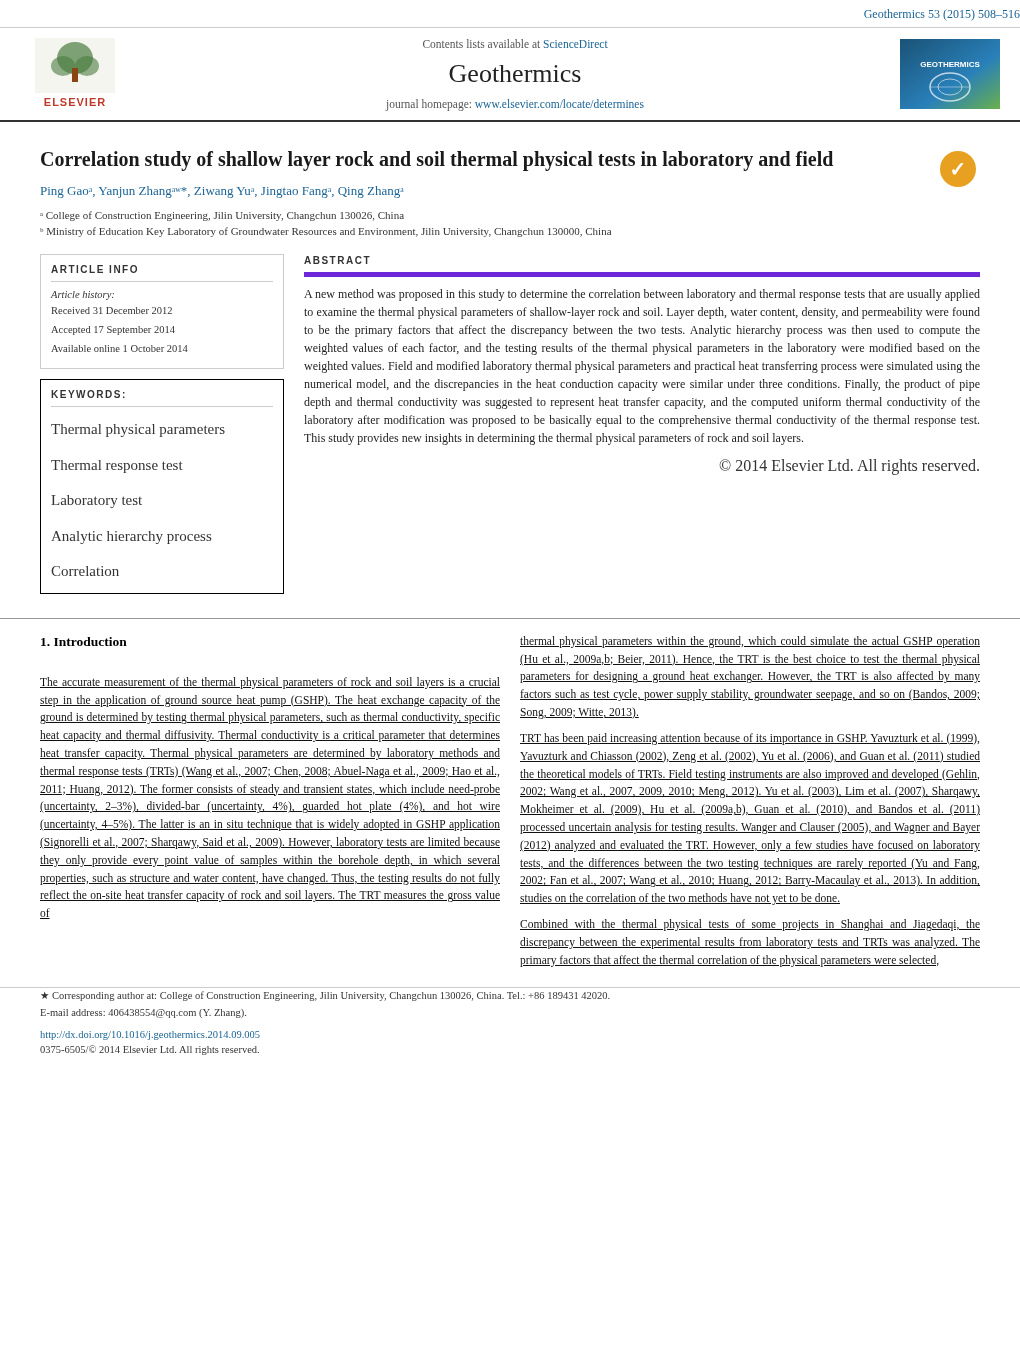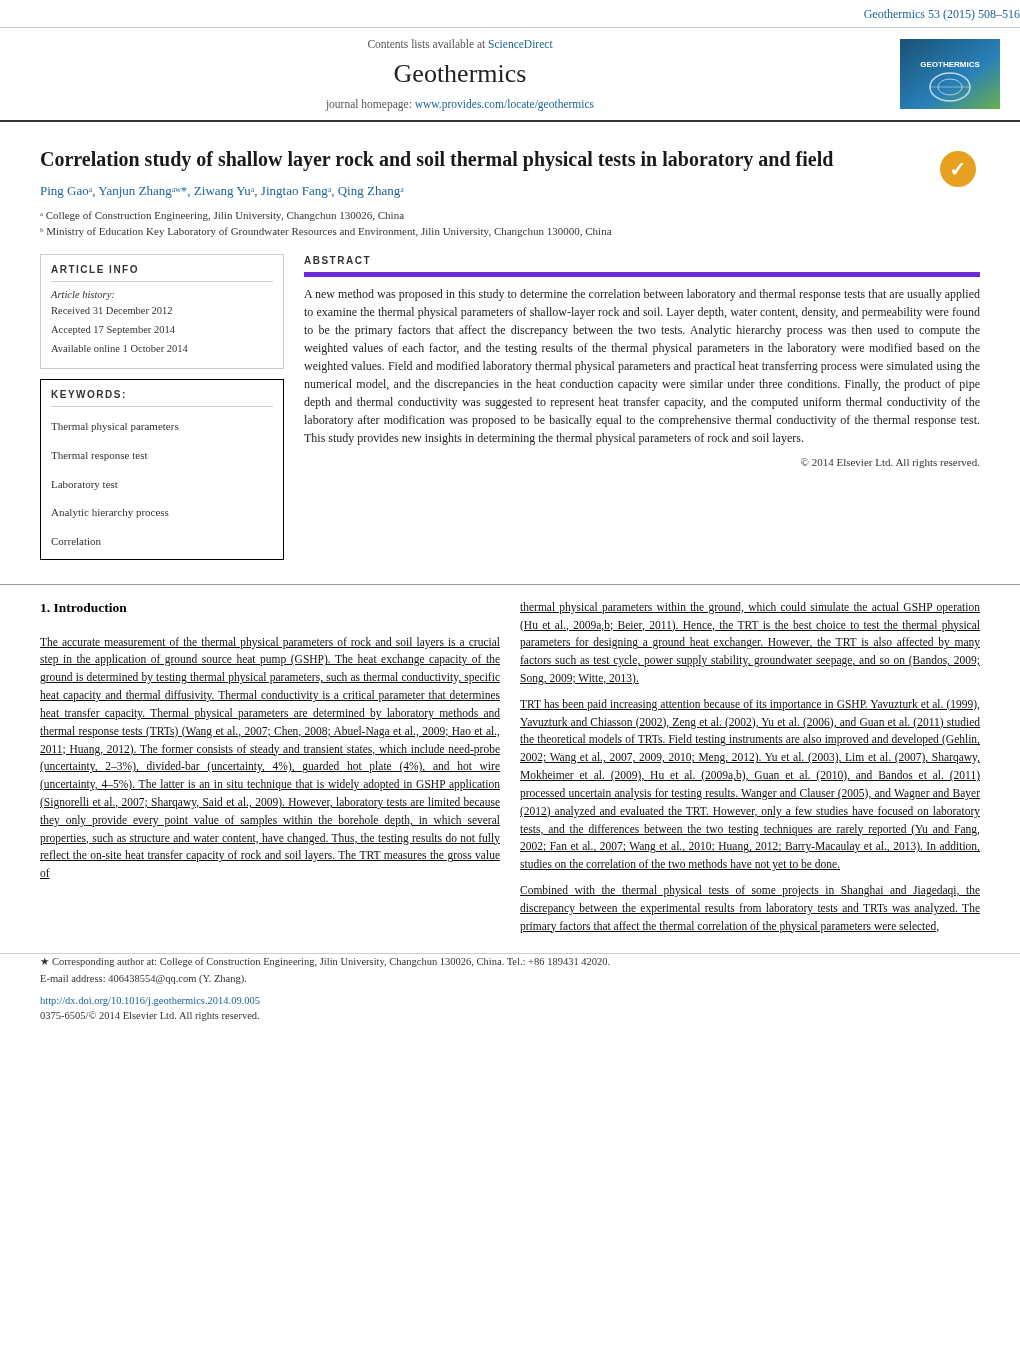--- a/index.html
+++ b/index.html
@@ -185,21 +185,21 @@
       font-weight: bold;
       letter-spacing: 1.5px;
       text-transform: uppercase;
       color: #333;
       border-bottom: 1px solid #ccc;
       padding-bottom: 4px;
       margin-bottom: 6px;
       font-family: Arial, sans-serif;
     }
     .keywords-box .keyword-item {
-      font-size: 11px;
+      font-size: 15px;
       color: #333;
       line-height: 1.7;
       margin-top: 10px;
     }
     .abstract-section .section-title {
       font-size: 10px;
       font-weight: bold;
       letter-spacing: 1.5px;
       text-transform: uppercase;
       color: #333;
@@ -208,21 +208,21 @@
       margin-bottom: 8px;
       font-family: Arial, sans-serif;
     }
     .abstract-text {
       font-size: 12px;
       line-height: 1.5;
       text-align: justify;
       color: #222;
     }
     .copyright-line {
-      font-size: 11px;
+      font-size: 16px;
       text-align: right;
       margin-top: 8px;
       color: #333;
     }
     .divider {
       border: none;
       border-top: 1px solid #999;
       margin: 14px 0;
     }
     .body-content {
@@ -232,21 +232,21 @@
     }
     .body-left {
       flex: 1;
     }
     .body-right {
       flex: 1;
     }
     .section-heading {
       font-size: 13.5px;
       font-weight: bold;
-      margin-bottom: 16px;
+      margin-bottom: 22px;
       color: #000;
     }
     .body-text {
       font-size: 11.5px;
       line-height: 1.55;
       text-align: justify;
       color: #111;
       margin-bottom: 8px;
       text-decoration: underline;
     }
@@ -273,29 +273,42 @@
     }
   </style>
 </head>
 <body>
 
 <div class="top-bar">
   <span>Geothermics 53 (2015) 508–516</span>
 </div>
 
 <div class="header-section">
+  <div class="elsevier-logo">
+    <div class="logo-img">
+      <svg width="80" height="55" viewBox="0 0 80 55">
+        <rect width="80" height="55" fill="#f5f5f0"></rect>
+
+        <ellipse cx="40" cy="20" rx="18" ry="16" fill="#4a7c3f" opacity="0.7"></ellipse>
+        <ellipse cx="28" cy="28" rx="12" ry="10" fill="#4a7c3f" opacity="0.6"></ellipse>
+        <ellipse cx="52" cy="28" rx="12" ry="10" fill="#4a7c3f" opacity="0.6"></ellipse>
+        <rect x="37" y="30" width="6" height="14" fill="#8B4513"></rect>
+      </svg>
+    </div>
+    <div class="elsevier-text">ELSEVIER</div>
+  </div>
   <div class="header-center">
     <div class="contents-line">
       <span>Contents lists available at</span>
       <a>ScienceDirect</a>
     </div>
     <div class="journal-name">Geothermics</div>
     <div class="journal-url">
       <span>journal homepage:</span>
-      <a>www.provides.com/locate/geothermics</a>
+      <a>www.elsevier.com/locate/determines</a>
     </div>
   </div>
   <div class="geothermics-logo">
     <svg width="100" height="70" viewBox="0 0 100 70">
       <defs>
         <linearGradient id="geoGrad" x1="0" y1="0" x2="1" y2="1">
           <stop offset="0%" stop-color="#1a5276"></stop>
           <stop offset="60%" stop-color="#2980b9"></stop>
           <stop offset="100%" stop-color="#6ab04c"></stop>
         </linearGradient>

